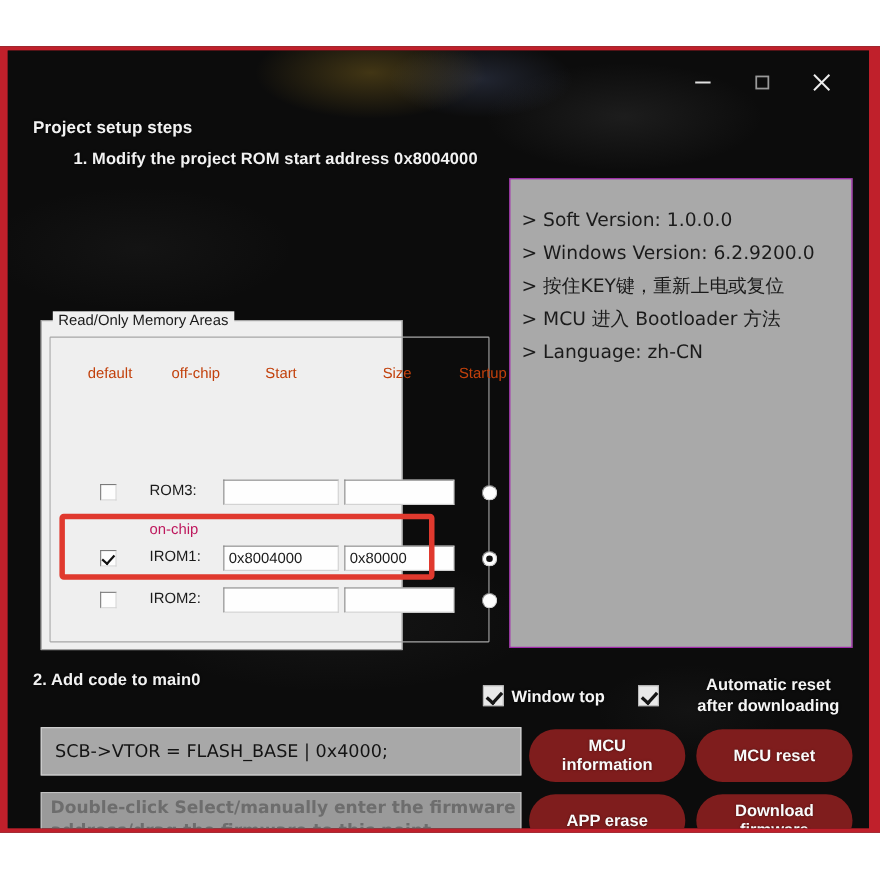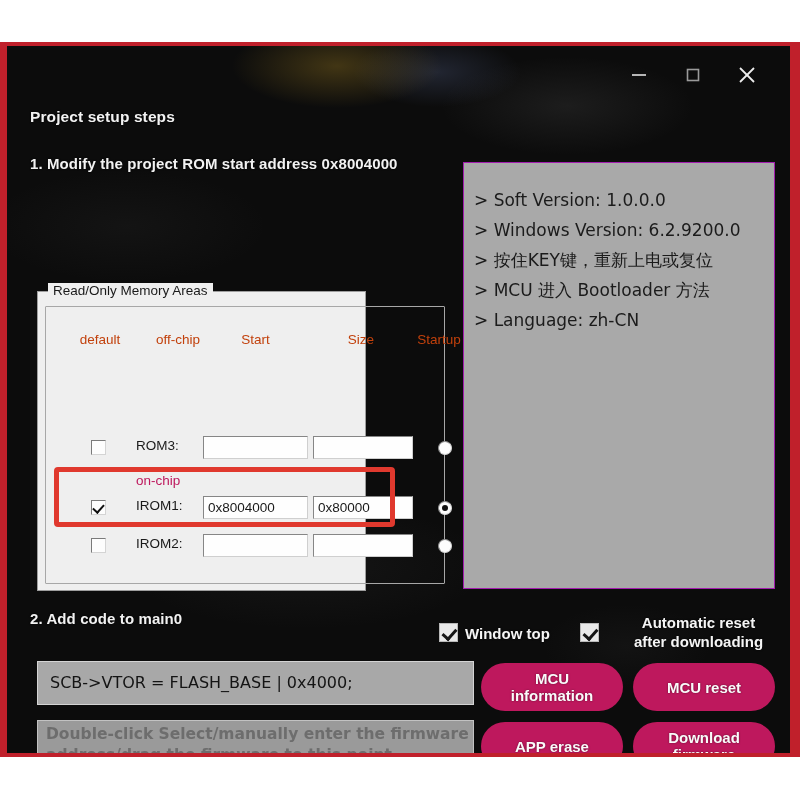--- a/index.html
+++ b/index.html
@@ -56,21 +56,21 @@
   #left-col { position: absolute; left: 14px; top: 62px; width: 450px; }
 
   .heading-bold {
     color: #f2f2f2;
     font-weight: bold;
     font-size: 15.5px;
     letter-spacing: .1px;
     text-shadow: 0 0 2px rgba(0,0,0,.9);
   }
   #setup-title { margin-left: 9px; }
-  #step1 { margin-left: 9px; margin-top: 29px; font-size: 15px; }
+  #step1 { margin-left: 9px; margin-top: 10px; font-size: 15px; text-align: center; }
 
   
   #rom-groupbox {
     position: absolute; left: 30px; top: 245px;
     width: 329px; height: 300px;
     background: #efefef;
     border: 1px solid #9e9e9e;
     padding: 7px;
   }
   #rom-fieldset {
@@ -235,21 +235,21 @@
   }
   #chk-window-top-box { left: 432px; top: 577px; }
   #chk-window-top-label { left: 458px; top: 578px; }
   #chk-auto-reset-box { left: 573px; top: 577px; }
   #chk-auto-reset-label { left: 604px; top: 567px; width: 175px; text-align: center; }
 
   
   .action-btn {
     position: absolute;
     height: 48px;
-    background: #be185d;
+    background: #7f1d1d;
     border-radius: 24px;
     color: #fafafa;
     font-weight: bold;
     font-size: 15px;
     display: flex; align-items: center; justify-content: center;
     text-align: center;
     line-height: 17px;
     text-shadow: 0 0 2px rgba(0,0,0,.5);
   }
   #btn-mcu-info      { left: 474px; top: 617px; width: 142px; }

